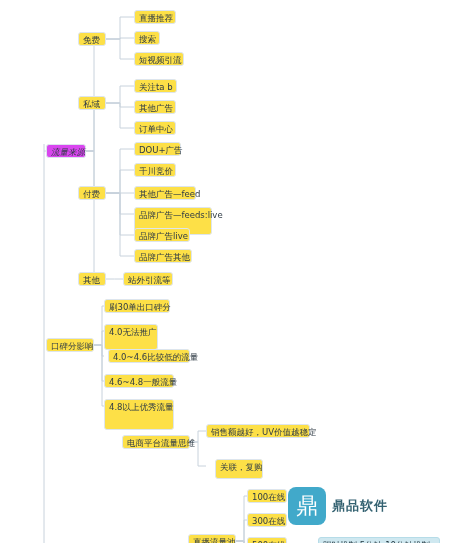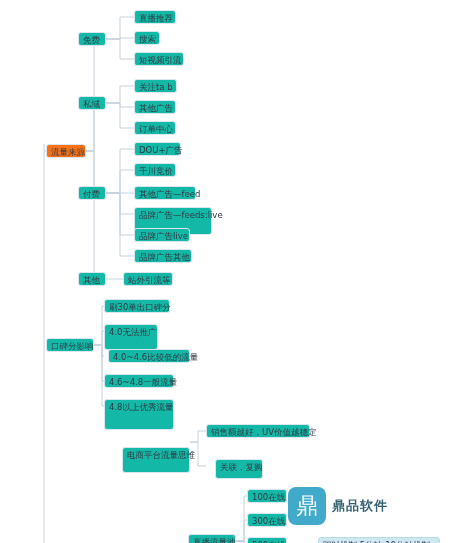--- a/index.html
+++ b/index.html
@@ -18,32 +18,33 @@
   svg.links {
     position: absolute;
     left: 0;
     top: 0;
     width: 457px;
     height: 543px;
     pointer-events: none;
   }
   .node {
     position: absolute;
-    background: #14b8a6;
+    background: #fde047;
     border: 1px solid #dde5ed;
     border-radius: 3px;
     color: #2f3b45;
     font-size: 8.5px;
     line-height: 11px;
     padding: 2px 4px;
     white-space: nowrap;
     box-sizing: border-box;
   }
   .node.root {
-    background: #f97316;
+    background: #d946ef;
+    font-style: italic;
   }
   .node.accent {
     background: #cfe8f0;
     border-color: #b6dce8;
     color: #243942;
   }
   .watermark {
     position: absolute;
     display: flex;
     align-items: center;
@@ -125,21 +126,21 @@
       <div class="node" style="left: 134px; top: 228px; width: 56px; height: 14px;">品牌广告live</div>
       <div class="node" style="left: 134px; top: 249px; width: 58px; height: 14px;">品牌广告其他</div>
       <div class="node" style="left: 78px; top: 272px; width: 28px; height: 14px;">其他</div>
       <div class="node" style="left: 123px; top: 272px; width: 50px; height: 14px;">站外引流等</div>
       <div class="node" style="left: 46px; top: 338px; width: 48px; height: 14px;">口碑分影响</div>
       <div class="node" style="left: 104px; top: 299px; width: 66px; height: 14px;">刷30单出口碑分</div>
       <div class="node" style="left: 104px; top: 324px; width: 54px; height: 26px;">4.0无法推广</div>
       <div class="node" style="left: 108px; top: 349px; width: 82px; height: 14px;">4.0~4.6比较低的流量</div>
       <div class="node" style="left: 104px; top: 374px; width: 70px; height: 14px;">4.6~4.8一般流量</div>
       <div class="node" style="left: 104px; top: 399px; width: 70px; height: 31px;">4.8以上优秀流量</div>
-      <div class="node" style="left: 122px; top: 435px; width: 68px; height: 26px; margin-top: 12px;">电商平台流量思维</div>
+      <div class="node" style="left: 122px; top: 435px; width: 68px; height: 14px;">电商平台流量思维</div>
       <div class="node" style="left: 206px; top: 424px; width: 104px; height: 14px;">销售额越好，UV价值越稳定</div>
       <div class="node" style="left: 206px; top: 459px; width: 48px; height: 20px; margin-left: 9px;">关联，复购</div>
       <div class="node" style="left: 188px; top: 534px; width: 48px; height: 14px;">直播流量池</div>
       <div class="node" style="left: 247px; top: 489px; width: 40px; height: 14px;">100在线</div>
       <div class="node" style="left: 247px; top: 513px; width: 40px; height: 14px;">300在线</div>
       <div class="node" style="left: 247px; top: 537px; width: 40px; height: 14px;">500在线</div>
       <div class="node accent" style="left: 318px; top: 537px; width: 122px; height: 14px;">踢时机制 5分钟-10分钟机制</div>
     </div>
 
   <div class="watermark" id="watermark" style="left: 288px; top: 487px;">

